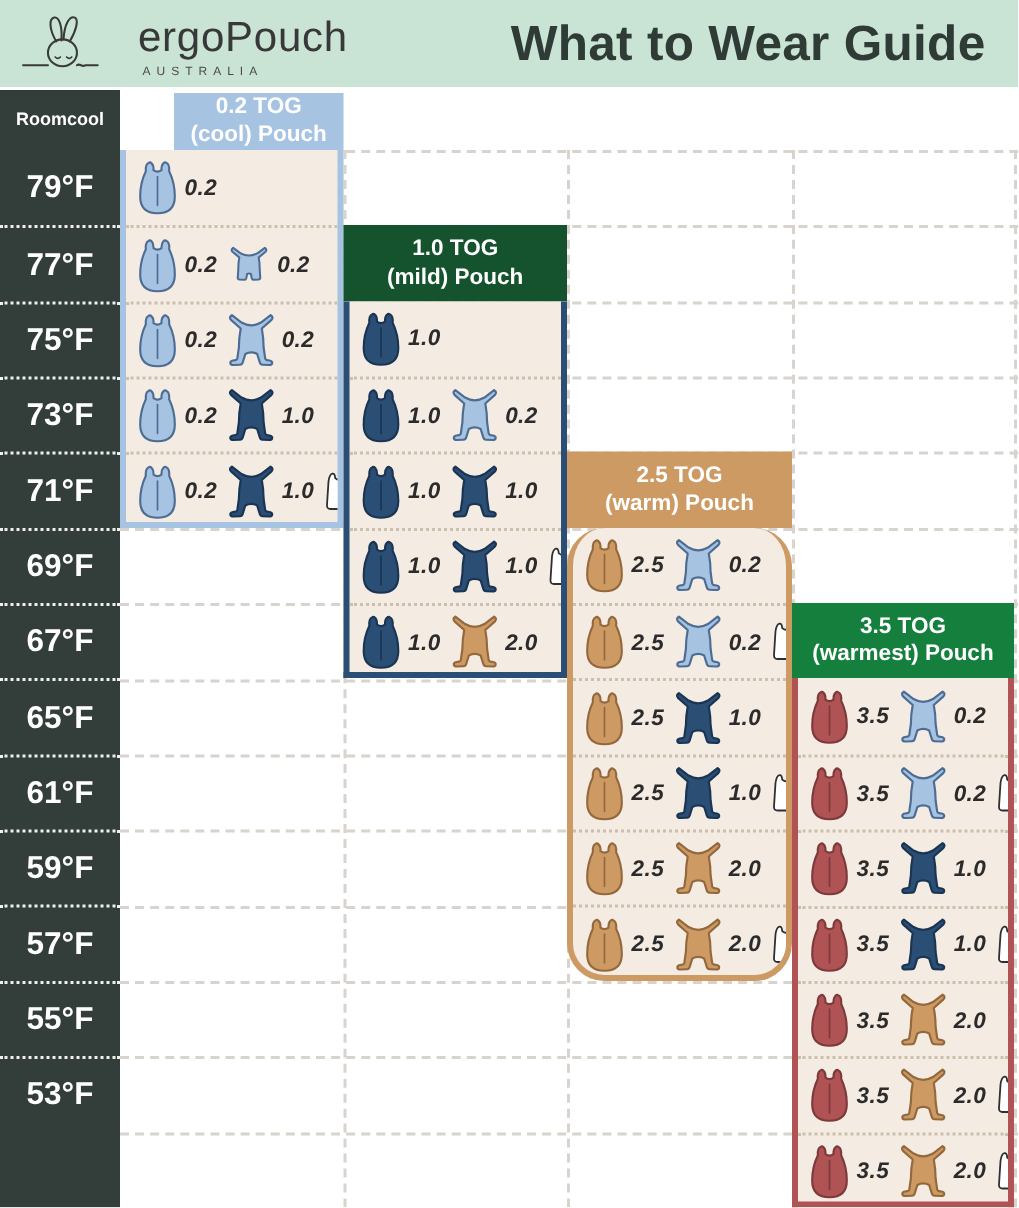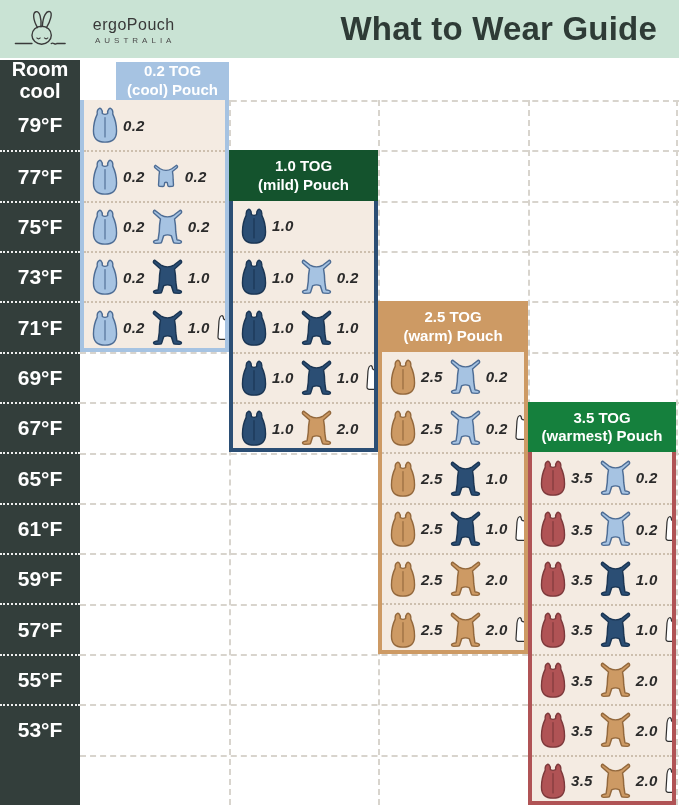--- a/index.html
+++ b/index.html
@@ -10,31 +10,31 @@
   }
   
   .topbar {
     position:absolute; left:0; top:0; width:679px; height:58px;
     background:var(--mint); display:flex; align-items:center;
     justify-content:space-between; padding:0 22px 0 14px;
   }
   .logo { display:flex; align-items:center; }
   .bunny { display:block; }
   .wordmark { margin-left:2px; margin-top:2px; }
-  .brand { font-size:16px; color:#383838; letter-spacing:.5px;text-align:center; }
+  .brand { font-size:28px; color:#383838; letter-spacing:.5px; }
   .brand-sub { font-size:8px; letter-spacing:4px; color:#4a4a4a; margin-top:2px; padding-left:3px; }
   .title { font-size:33px; font-weight:bold; color:var(--ink); letter-spacing:.2px; }
   
   .temp-col {
     position:absolute; left:0; top:60px; width:80px; height:745px;
     background:var(--dark); display:flex; flex-direction:column; z-index:2;
   }
   .temp-head {
-    height:40px; display:flex; flex-direction:column; align-items:center;
-    justify-content:center; color:#fff; font-weight:bold; font-size:20px; line-height:1.12;
+    height:40px; display:flex; flex-direction:row; align-items:center;
+    justify-content:center; color:#fff; font-weight:bold; font-size:12px; line-height:1.12;
   }
   .temp-row {
     display:flex; align-items:center; justify-content:center;
     color:#fff; font-weight:bold; font-size:21px; flex:0 0 auto;
   }
   .temp-row.sep { border-top:2px dotted rgba(255,255,255,.92); }
   
   .grid-layer { position:absolute; inset:0; z-index:1; pointer-events:none; }
   .gl-h { position:absolute; left:80px; width:599px; height:0; border-top:2px dashed var(--grid); }
   .gl-v { position:absolute; top:100px; height:705px; width:0; border-left:2px dashed var(--grid); }
@@ -258,21 +258,21 @@
             </svg>
             <span class="tog-num">2.0</span>
           </div>
         </div>
       </div>
       <div class="tog-box" style="left: 378px; top: 301.429px; width: 150px; height: 352.5px;">
         <div class="tog-head" style="height: 50.3571px; background: rgb(205, 154, 100);">
           <div>2.5 TOG</div>
           <div>(warm) Pouch</div>
         </div>
-        <div class="tog-body" style="border-color: rgb(205, 154, 100);">
+        <div class="tog-body" style="border-color: rgb(205, 154, 100); border-radius: 25px;">
           <div class="tog-cell" style="height: 50.3571px;">
             <svg width="28" height="40" class="item-icon v-tan">
               <use href="#sym-pouch"></use>
             </svg>
             <span class="tog-num">2.5</span>
             <svg width="33" height="36" class="item-icon v-lightblue">
               <use href="#sym-onesie"></use>
             </svg>
             <span class="tog-num">0.2</span>
           </div>

